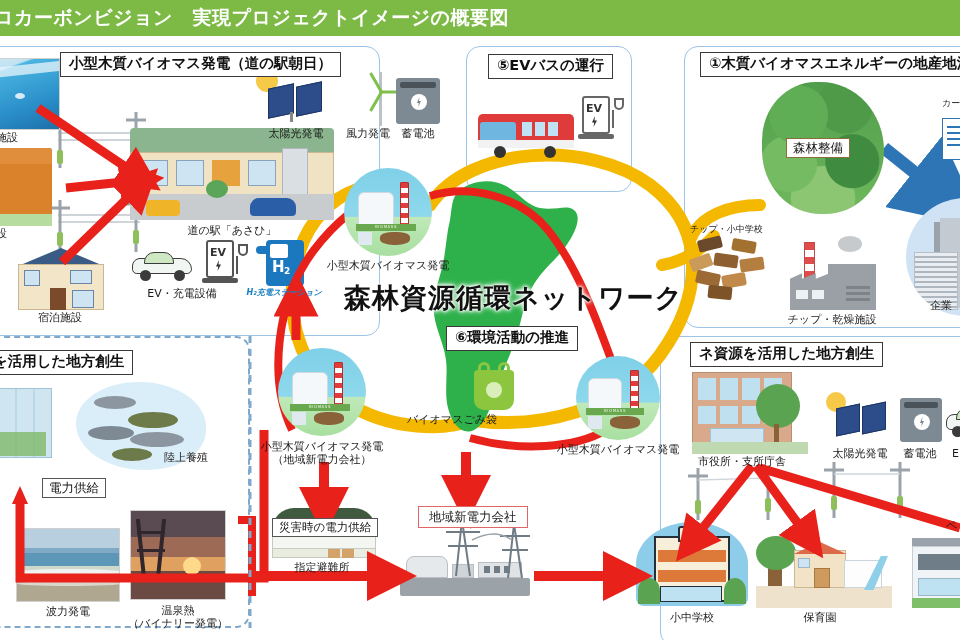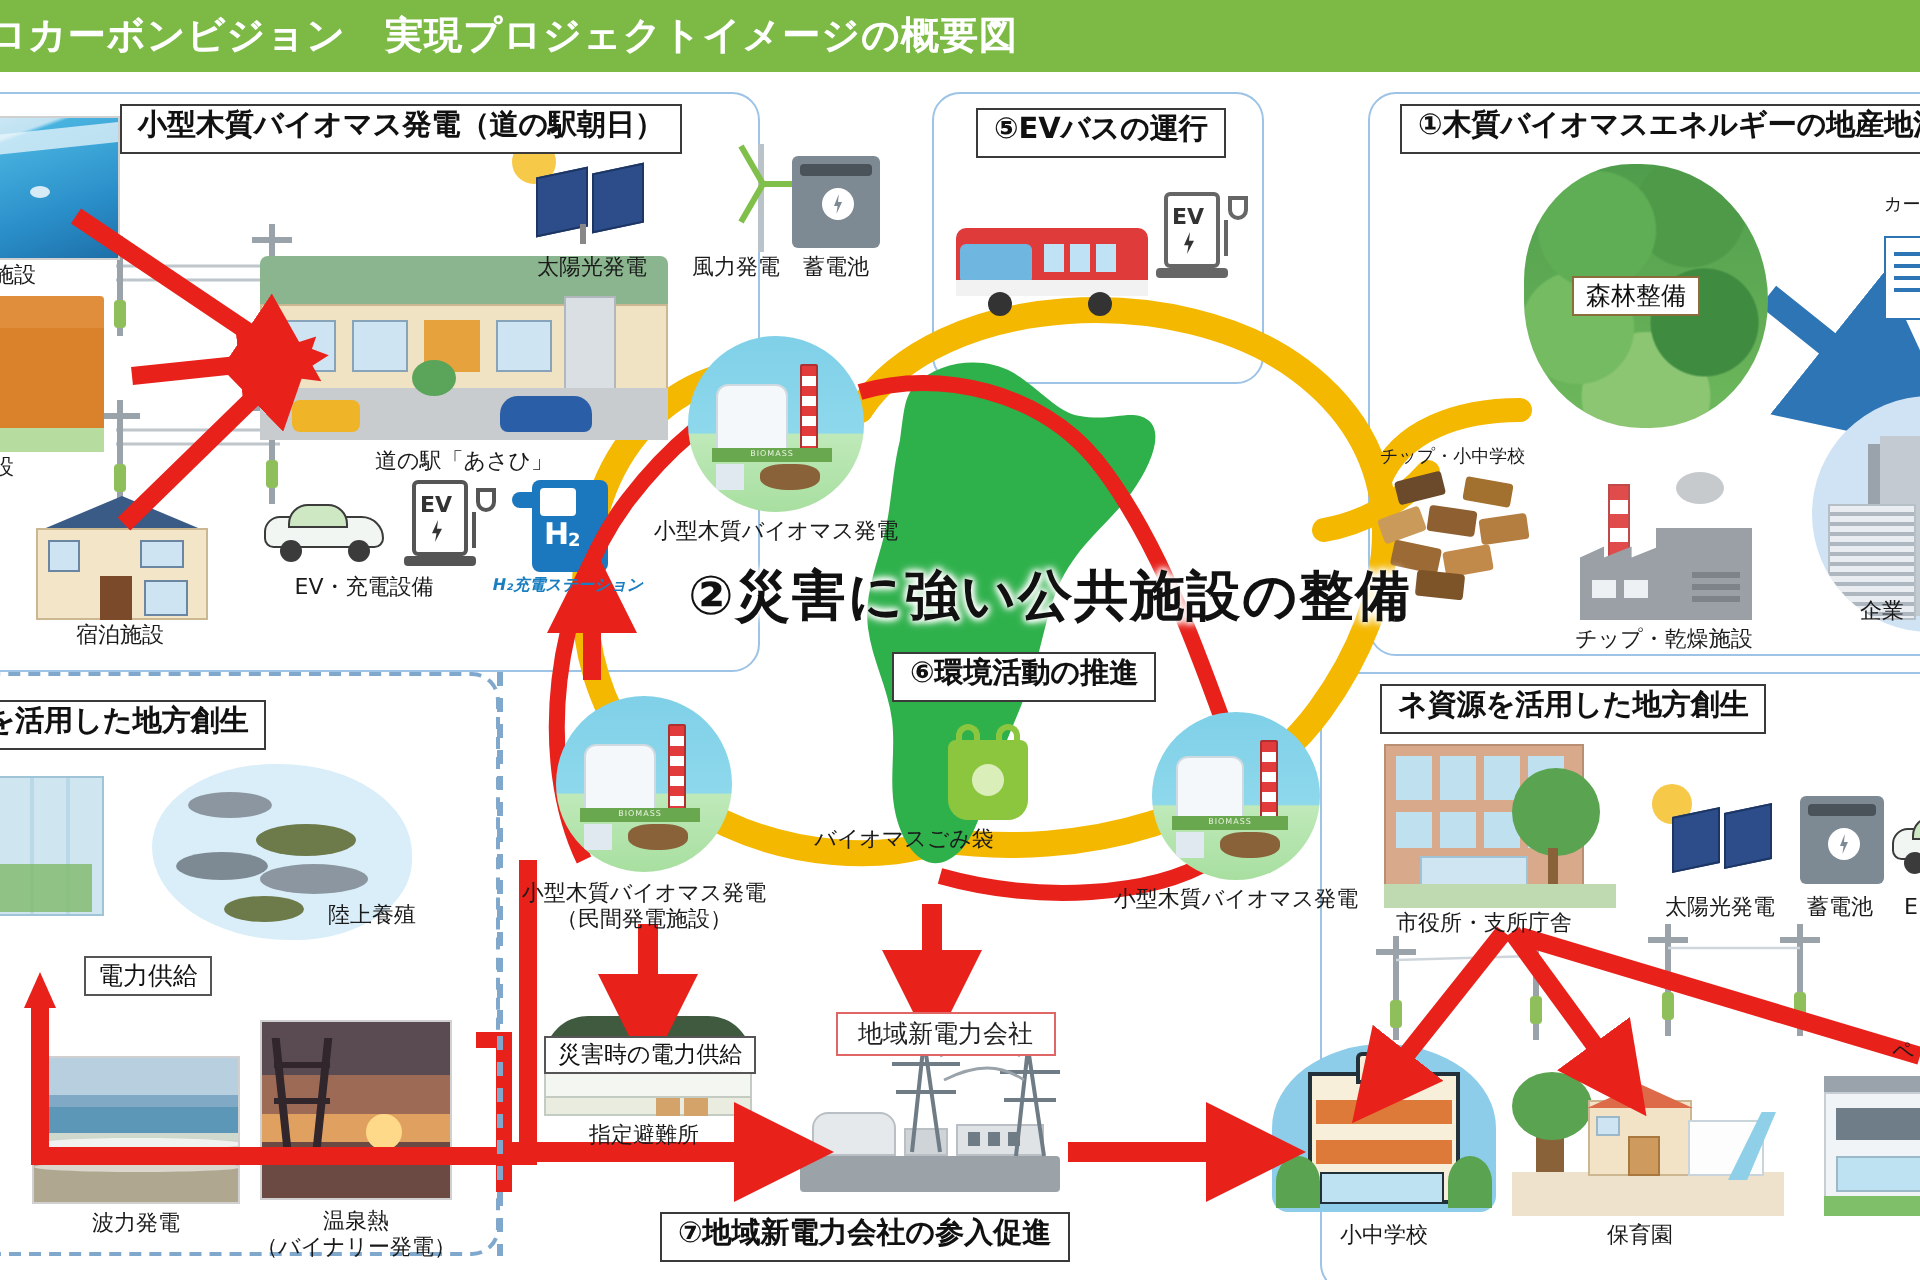--- a/index.html
+++ b/index.html
@@ -377,21 +377,21 @@
 
   <svg class="layer mid" viewBox="0 0 960 640">
     <path d="M458 192 C 470 180, 492 178, 506 186 C 520 194, 528 206, 540 208
              C 556 211, 566 204, 574 210 C 582 216, 576 232, 566 246
              C 556 260, 544 268, 534 284 C 524 300, 522 320, 516 338
              C 510 356, 502 372, 496 390 C 490 408, 486 424, 474 430
              C 462 436, 452 424, 448 408 C 444 392, 448 376, 446 360
              C 444 344, 436 330, 434 314 C 432 298, 438 284, 442 268
              C 446 252, 446 236, 450 220 C 452 206, 452 198, 458 192 Z" fill="#2eb14b"></path>
   </svg>
-  <div class="centertitle" style="left:344px; top:280px;">②災害に強い公共施設の整備</div>
+  <div class="centertitle" style="left:344px; top:280px;">森林資源循環ネットワーク</div>
 
   <div class="caption" style="left:446px; top:326px;">⑥環境活動の推進</div>
 
   <div class="sprite" style="left:470px; top:360px; width:48px; height:52px;">
     <div style="position:absolute;left:4px;top:10px;width:40px;height:40px;background:#8cc63f;border-radius:4px 4px 10px 10px;"></div>
     <div style="position:absolute;left:8px;top:2px;width:12px;height:12px;border:3px solid #8cc63f;border-radius:50% 50% 0 0;border-bottom:none;"></div>
     <div style="position:absolute;left:28px;top:2px;width:12px;height:12px;border:3px solid #8cc63f;border-radius:50% 50% 0 0;border-bottom:none;"></div>
     <div style="position:absolute;left:16px;top:22px;width:16px;height:16px;border-radius:50%;background:#e8f5d0;opacity:.85"></div>
   </div>
   <div class="lbl label-center" style="left:452px; top:414px;">バイオマスごみ袋</div>
@@ -407,21 +407,21 @@
 
   <div class="circ" style="left:278px; top:348px; width:88px; height:88px;">
     <div class="bldg" style="left:14px;top:24px;width:36px;height:34px;border-radius:6px 6px 0 0;"></div>
     <div class="stack" style="left:56px;top:14px;height:44px;"></div>
     <div class="band" style="left:12px;top:56px;width:60px;height:7px;">BIOMASS</div>
     <div class="logs" style="left:36px;top:64px;width:30px;height:13px;"></div>
     <div style="position:absolute;left:14px;top:64px;width:14px;height:13px;background:#dfe9ef;"></div>
   </div>
   <div class="lbl two label-center" style="left:322px; top:440px;">
     <span>小型木質バイオマス発電</span><br>
-    <span>（民間発電施設）</span>
+    <span>（地域新電力会社）</span>
   </div>
 
   <div class="circ" style="left:576px; top:356px; width:84px; height:84px;">
     <div class="bldg" style="left:12px;top:22px;width:34px;height:32px;border-radius:6px 6px 0 0;"></div>
     <div class="stack" style="left:54px;top:14px;height:42px;"></div>
     <div class="band" style="left:10px;top:52px;width:58px;height:7px;">BIOMASS</div>
     <div class="logs" style="left:34px;top:60px;width:30px;height:13px;"></div>
     <div style="position:absolute;left:12px;top:60px;width:14px;height:13px;background:#dfe9ef;"></div>
   </div>
   <div class="lbl label-center" style="left:618px; top:444px;">小型木質バイオマス発電</div>
@@ -479,21 +479,20 @@
     <div style="position:absolute;left:0;top:30px;width:130px;height:18px;background:#9ba3a9;border-radius:2px;"></div>
   </div>
   <svg class="layer front" viewBox="0 0 960 640">
     <g stroke="#6f7c85" stroke-width="2" fill="none">
       <path d="M462 520 L456 576 M462 520 L470 576 M446 532 L480 532 M448 546 L478 546"></path>
       <path d="M514 524 L508 578 M514 524 L522 578 M500 536 L530 536 M502 550 L528 550"></path>
       <path d="M470 528 C 486 520, 498 520, 510 528" stroke="#9aa3aa" stroke-width="1.4"></path>
       <path d="M472 540 C 488 532, 500 532, 512 540" stroke="#9aa3aa" stroke-width="1.4"></path>
     </g>
   </svg>
-  <div class="caption" style="left:330px; top:606px;">⑦地域新電力会社の参入促進</div>
 
   <div class="sprite" style="left:272px; top:508px; width:104px; height:52px;">
     <div style="position:absolute;left:0;top:0;width:104px;height:22px;background:#3f5a3f;border-radius:30px 30px 0 0;"></div>
     <div style="position:absolute;left:0;top:18px;width:104px;height:24px;background:#f4f6f2;border:1px solid #c4cbc2;"></div>
     <div style="position:absolute;left:0;top:40px;width:104px;height:10px;background:#e9ecdf;border:1px solid #c4cbc2;"></div>
     <div style="position:absolute;left:56px;top:41px;width:12px;height:9px;background:#d4a36a;"></div>
     <div style="position:absolute;left:70px;top:41px;width:12px;height:9px;background:#d4a36a;"></div>
   </div>
   <div class="caption plainbox" style="left:272px; top:518px; font-size:11.5px; z-index:46;">災害時の電力供給</div>
   <div class="lbl label-center" style="left:322px; top:562px;">指定避難所</div>

